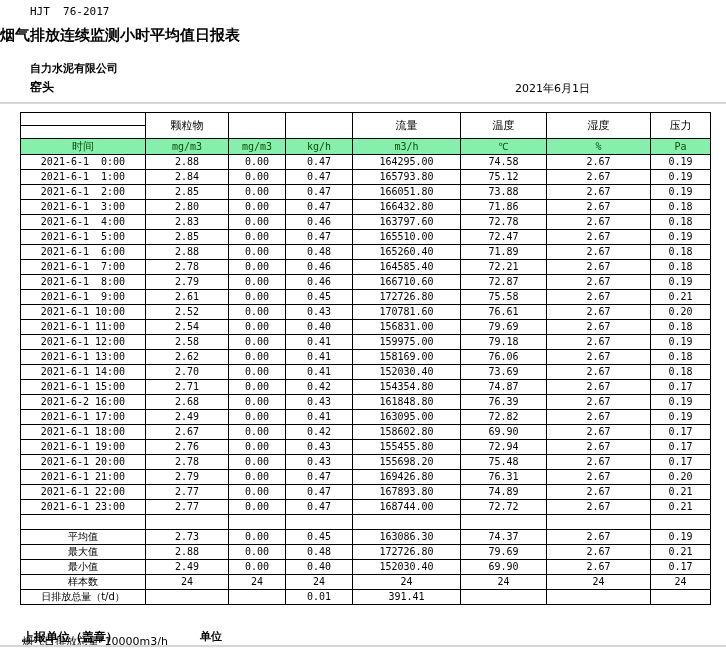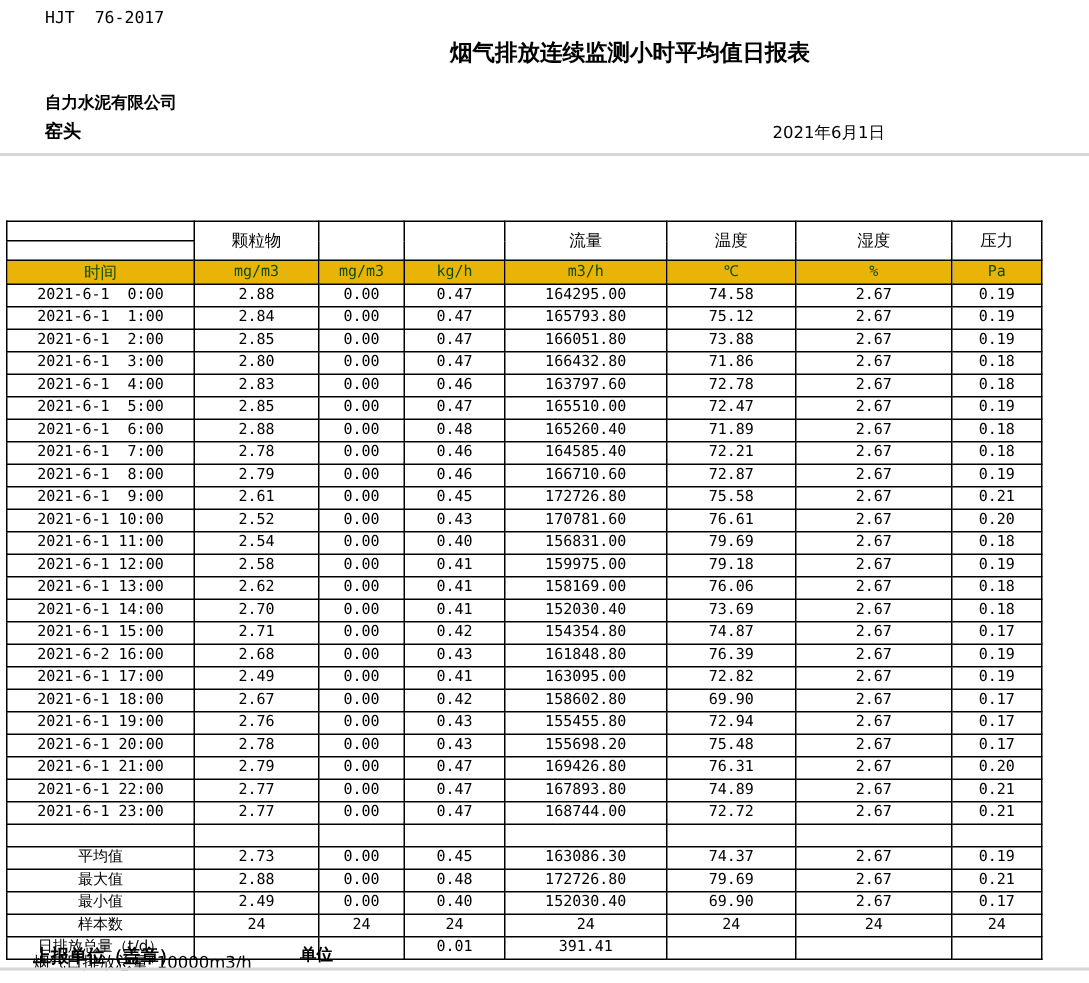--- a/index.html
+++ b/index.html
@@ -2,38 +2,38 @@
 <html><head>
 <meta charset="utf-8">
 <style>
   html,body{margin:0;padding:0;}
   body{
     width:726px;height:655px;background:#ffffff;color:#000;
     font-family:"DejaVu Sans Mono","Liberation Mono",monospace;
     position:relative;overflow:hidden;
   }
   .std-no{position:absolute;left:30px;top:5px;font-size:11px;font-weight:normal;white-space:pre;}
-  .title{position:absolute;left:0;top:26px;width:540px;text-align:right;
+  .title{position:absolute;left:0;top:26px;width:540px;text-align:left;
          font-size:15px;font-weight:bold;font-family:"DejaVu Sans",sans-serif;}
   .company{position:absolute;left:30px;top:61px;font-size:11px;font-weight:bold;font-family:"DejaVu Sans",sans-serif;}
   .station{position:absolute;left:30px;top:79px;font-size:12px;font-weight:bold;font-family:"DejaVu Sans",sans-serif;}
   .date{position:absolute;left:515px;top:61px;font-size:11px;font-family:"DejaVu Sans",sans-serif;margin-top:20px;}
   .rule-top{position:absolute;left:0;top:102px;width:726px;height:2px;background:#d6d6d6;}
   .rule-bottom{position:absolute;left:0;top:645px;width:726px;height:2px;background:#d6d6d6;}
 
-  table.report{position:absolute;left:4px;top:112px;width:690px;
-    border-collapse:collapse;table-layout:fixed;margin-top:35px;}
+  table.report{position:absolute;left:20px;top:112px;width:690px;
+    border-collapse:collapse;table-layout:fixed;}
   table.report td{
     border:1px solid #000;padding:0;margin:0;
     font-size:10px;text-align:center;vertical-align:middle;
     height:14px;line-height:14px;overflow:hidden;white-space:pre;
   }
   tr.h1 td{height:12px;line-height:12px;font-size:11px;font-family:"DejaVu Sans",sans-serif;}
   tr.green td{
-    height:15px;line-height:15px;background:#eab308;color:#0a4f0a;font-size:10px;
+    height:15px;line-height:15px;background:#86efac;color:#0a4f0a;font-size:10px;
   }
   tr.green td:first-child{font-size:11px;font-family:"DejaVu Sans",sans-serif;}
   tr.spacer td{height:14px;}
   tr.summary td:first-child{font-family:"DejaVu Sans",sans-serif;}
 
   .note{position:absolute;left:22px;top:634px;font-size:11px;font-family:"DejaVu Sans",sans-serif;}
   .report-unit{position:absolute;left:22px;top:629px;font-size:12px;font-weight:bold;font-family:"DejaVu Sans",sans-serif;}
   .unit-label{position:absolute;left:200px;top:629px;font-size:11px;font-weight:bold;font-family:"DejaVu Sans",sans-serif;}
 </style>
 </head>

